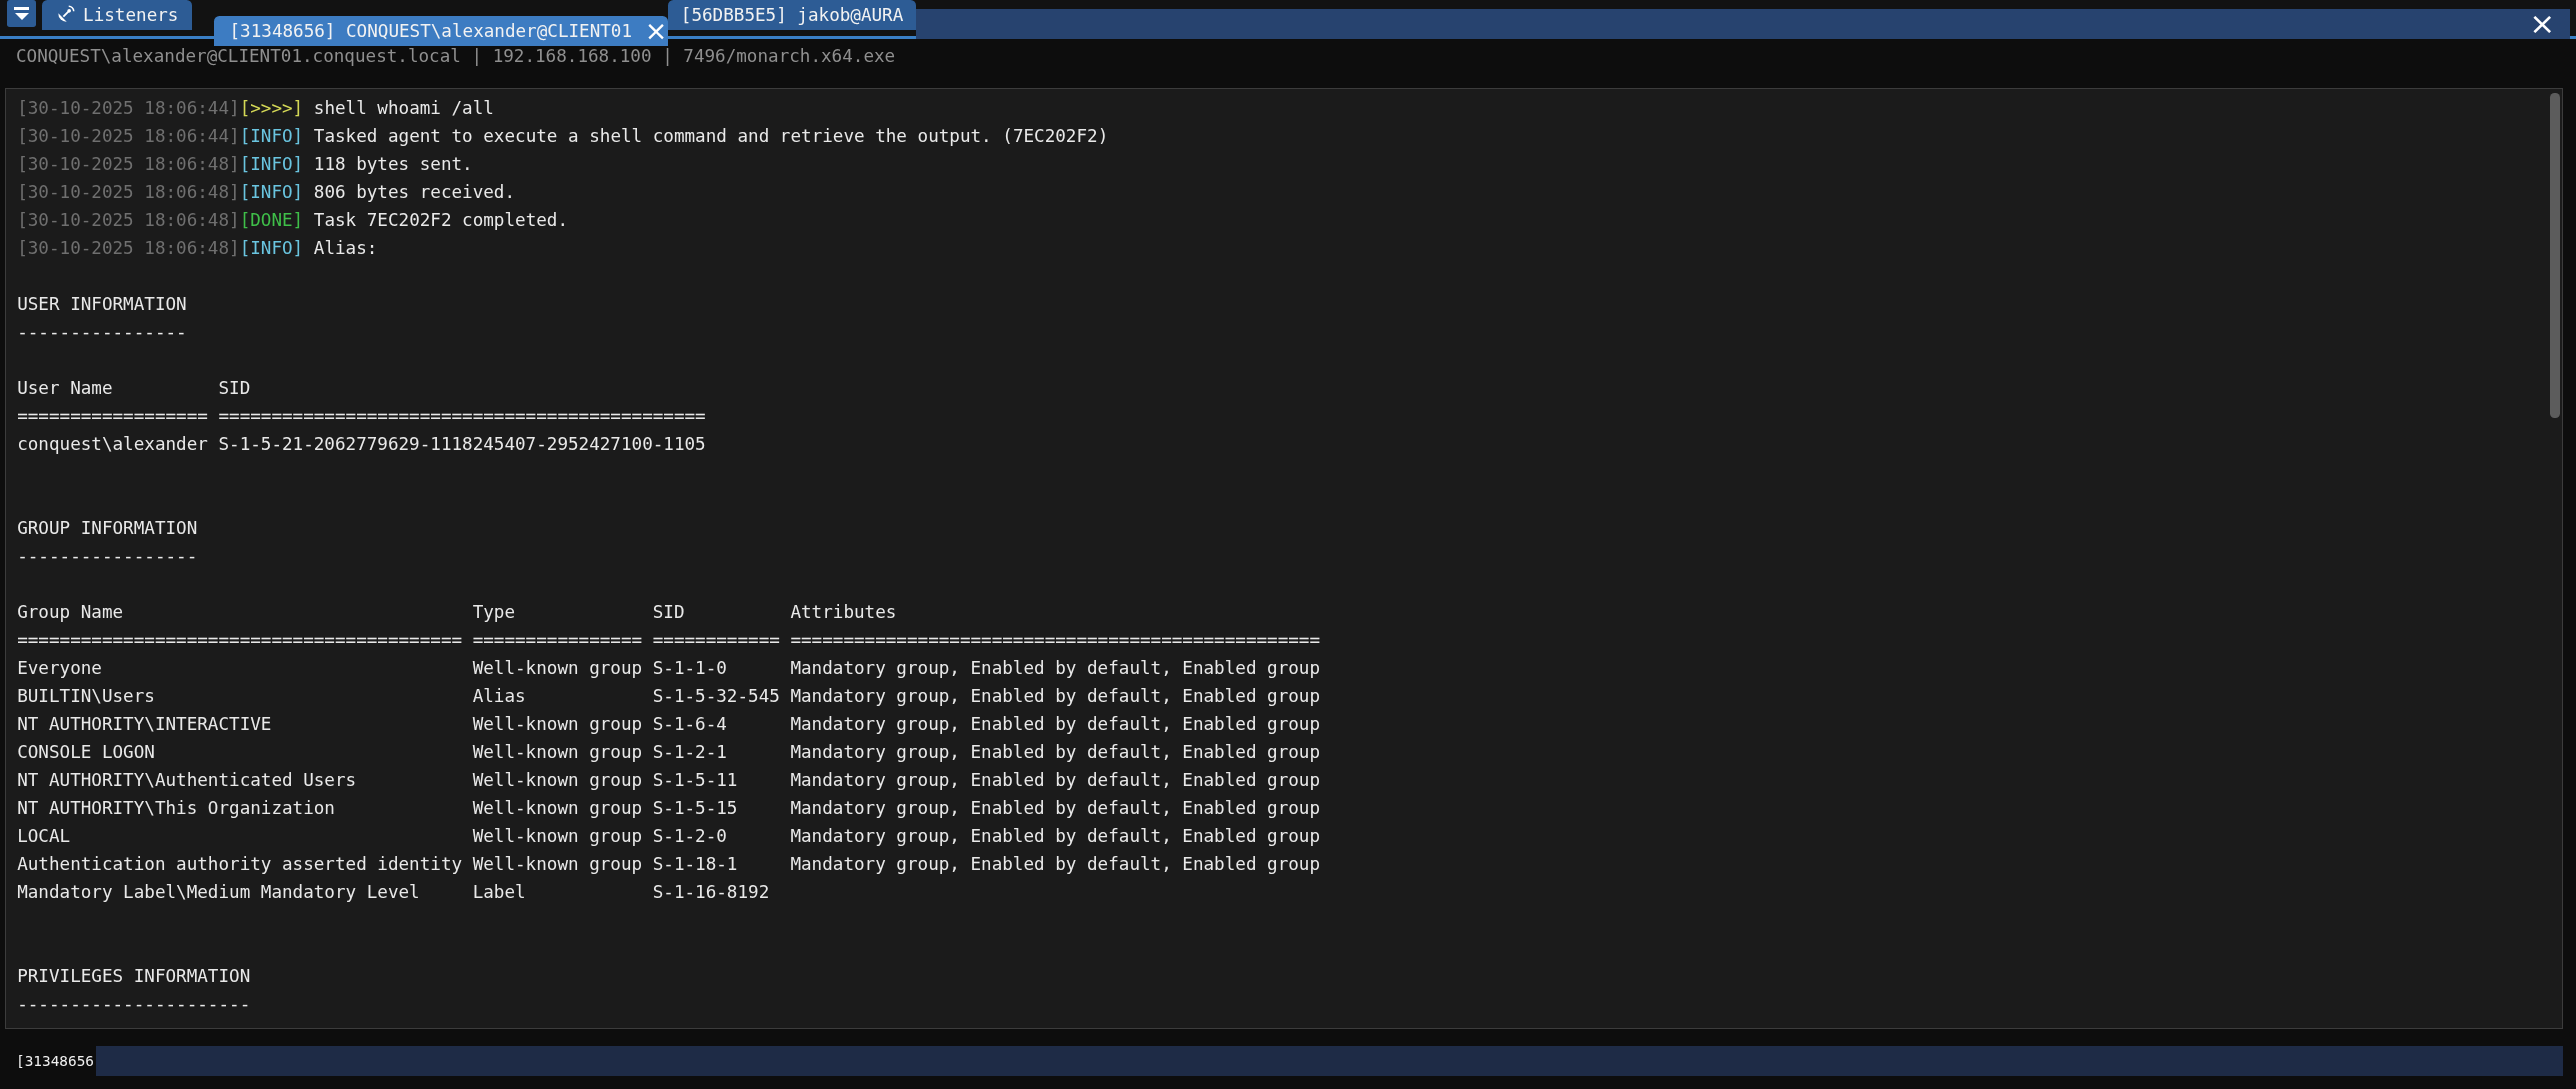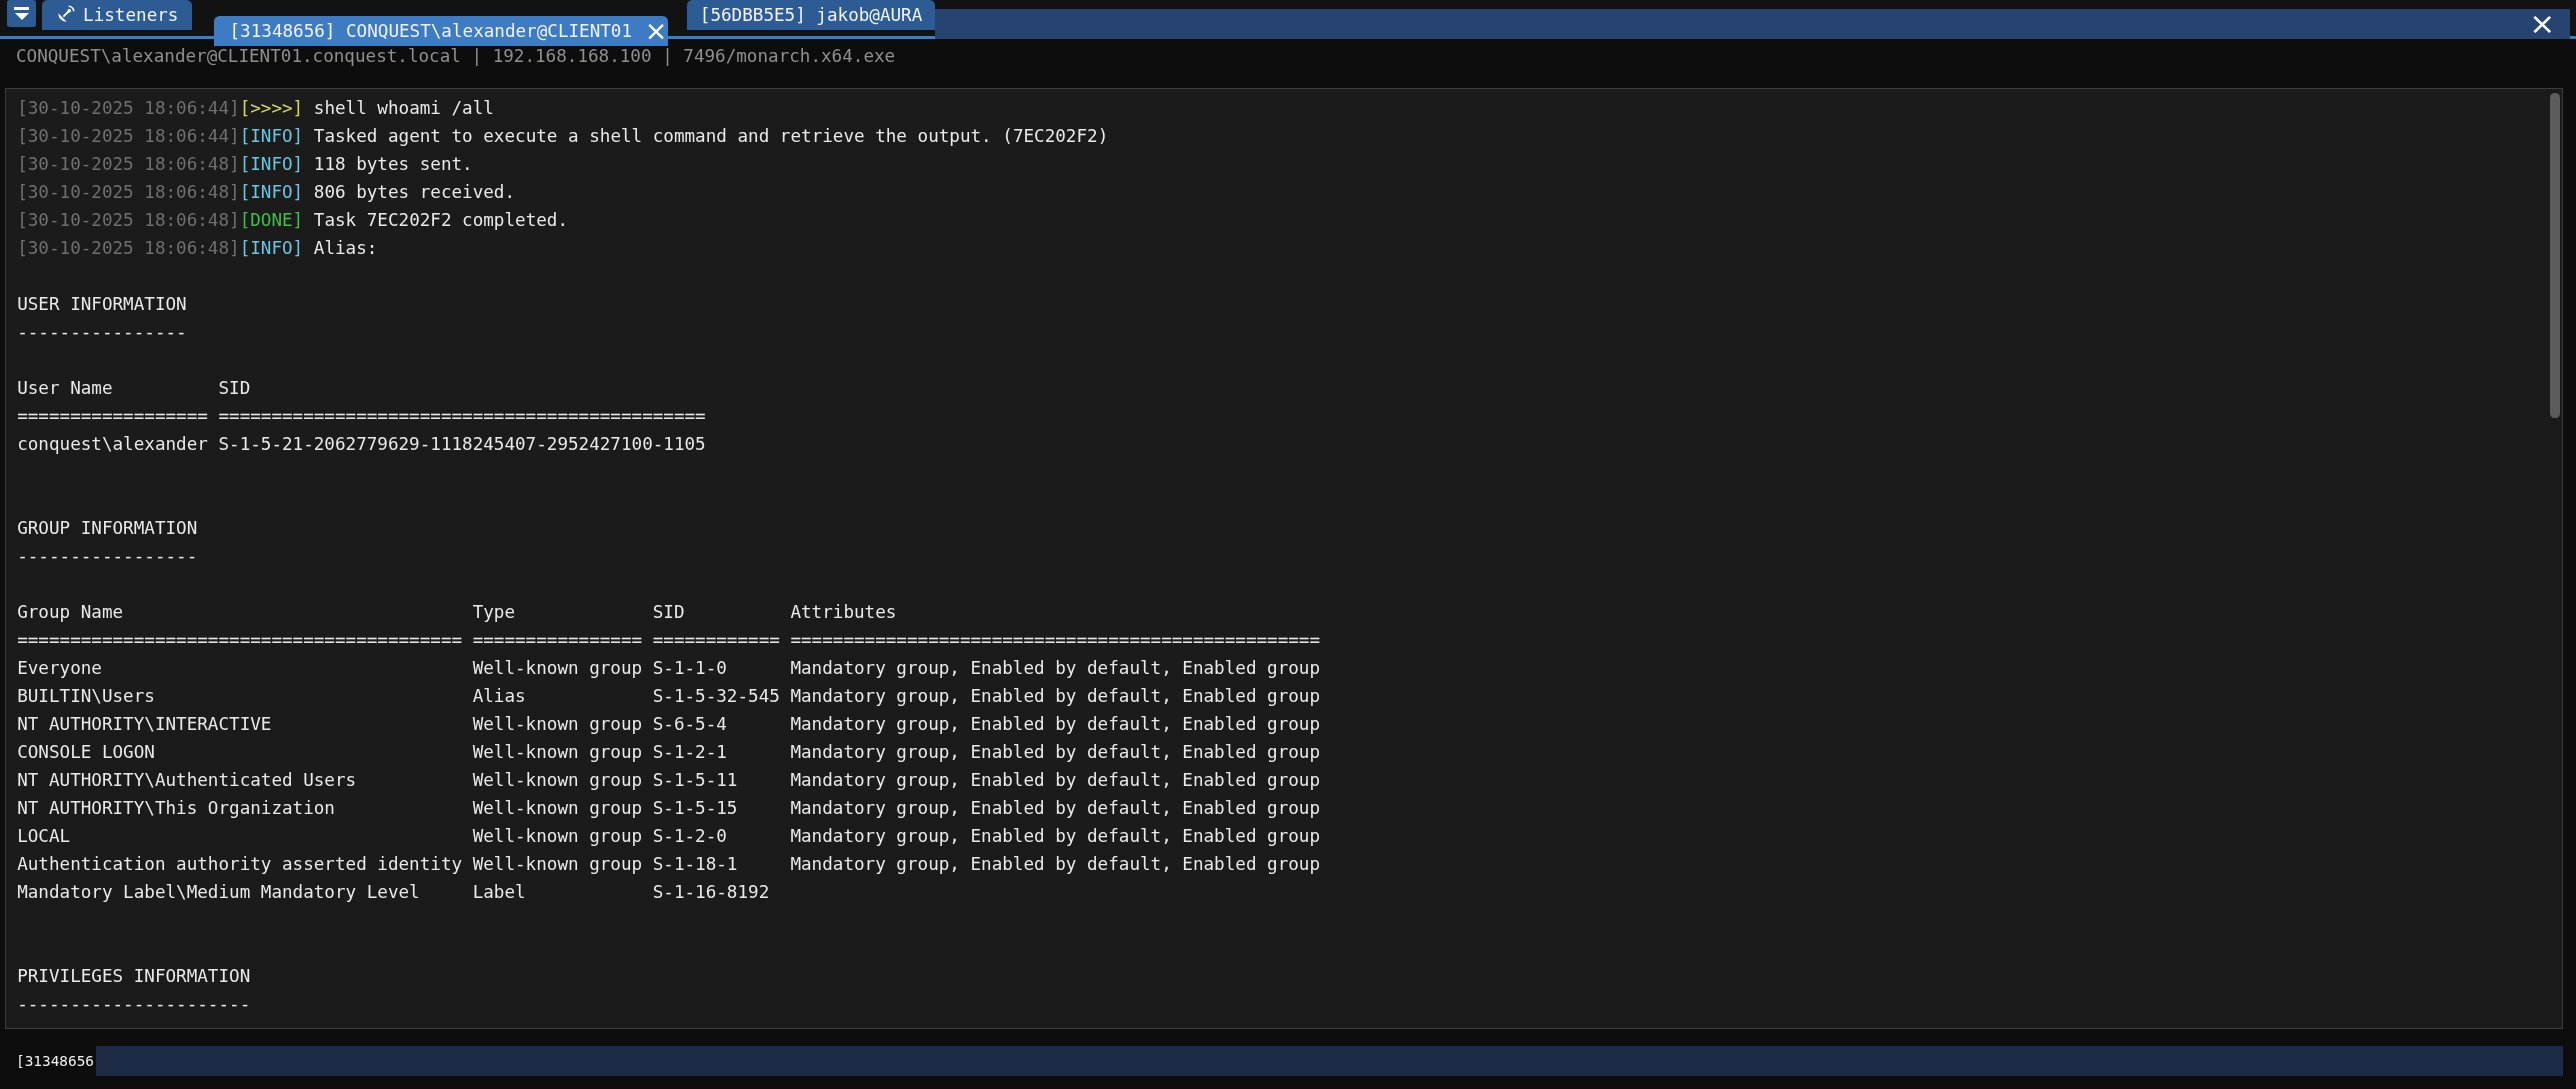--- a/index.html
+++ b/index.html
@@ -38,21 +38,21 @@
     height:30px; margin-bottom:0; z-index:1;
     display:flex; align-items:center;
     border-radius:5.4px 5.4px 0 0;
     font-size:17.6px; color:#f2f2f2; white-space:pre;
     cursor:pointer; flex:0 0 auto;
   }
   .tab.inactive { background:var(--tab-inactive,#2d5c95); }
   .tab.active   { background:var(--tab-active,#3d7cc2); }
   .tab-listeners { margin-left:5.4px; padding:0 13.5px; }
   .tab-agent-active { margin-left:21.6px; padding:0 1px 0 16px;margin-top:16px; }
-  .tab-agent-2 { margin-left:19px; padding:0 12.6px; }
+  .tab-agent-2 { margin-left:0; padding:0 12.6px; }
   .sat-icon { width:20px; height:20px; margin-right:8px; flex:0 0 auto; }
   .tab-close {
     margin-left:12.6px; font-size:27px; line-height:18px; color:#ffffff;
     font-family:"DejaVu Sans", sans-serif;
   }
   .tab-strip {
     flex:1 1 auto; align-self:flex-end; height:30px; z-index:1;
     background:var(--tab-strip,#27436f);
     display:flex; align-items:center; justify-content:flex-end;
     padding-right:14.4px;
@@ -171,21 +171,21 @@
       <div class="tline out">conquest\alexander S-1-5-21-2062779629-1118245407-2952427100-1105</div>
       <div class="tline out"></div>
       <div class="tline out"></div>
       <div class="tline out">GROUP INFORMATION</div>
       <div class="tline out">-----------------</div>
       <div class="tline out"></div>
       <div class="tline out">Group Name                                 Type             SID          Attributes</div>
       <div class="tline out">========================================== ================ ============ ==================================================</div>
       <div class="tline out">Everyone                                   Well-known group S-1-1-0      Mandatory group, Enabled by default, Enabled group</div>
       <div class="tline out">BUILTIN\Users                              Alias            S-1-5-32-545 Mandatory group, Enabled by default, Enabled group</div>
-      <div class="tline out">NT AUTHORITY\INTERACTIVE                   Well-known group S-6-5-4      Mandatory group, Enabled by default, Enabled group</div>
+      <div class="tline out">NT AUTHORITY\INTERACTIVE                   Well-known group S-1-6-4      Mandatory group, Enabled by default, Enabled group</div>
       <div class="tline out">CONSOLE LOGON                              Well-known group S-1-2-1      Mandatory group, Enabled by default, Enabled group</div>
       <div class="tline out">NT AUTHORITY\Authenticated Users           Well-known group S-1-5-11     Mandatory group, Enabled by default, Enabled group</div>
       <div class="tline out">NT AUTHORITY\This Organization             Well-known group S-1-5-15     Mandatory group, Enabled by default, Enabled group</div>
       <div class="tline out">LOCAL                                      Well-known group S-1-2-0      Mandatory group, Enabled by default, Enabled group</div>
       <div class="tline out">Authentication authority asserted identity Well-known group S-1-18-1     Mandatory group, Enabled by default, Enabled group</div>
       <div class="tline out">Mandatory Label\Medium Mandatory Level     Label            S-1-16-8192</div>
       <div class="tline out"></div>
       <div class="tline out"></div>
       <div class="tline out">PRIVILEGES INFORMATION</div>
       <div class="tline out">----------------------</div>

